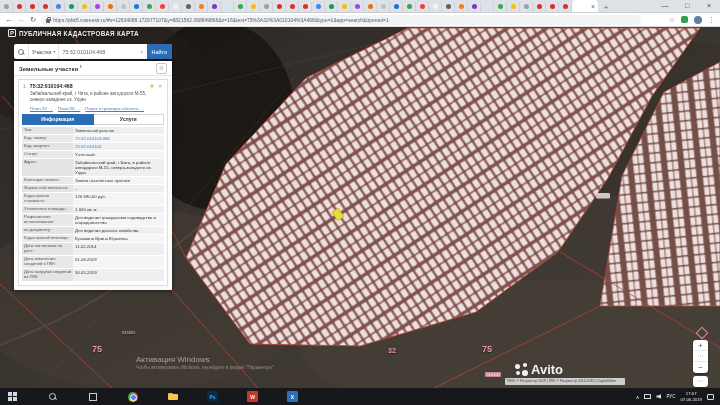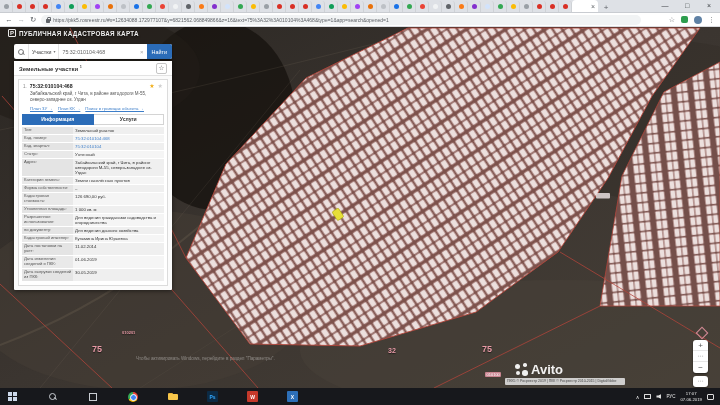--- a/index.html
+++ b/index.html
@@ -466,20 +466,21 @@
   <div class="mapctl ctl-top">
     <div class="mc">+</div>
     <div class="mc dots">⋯</div>
     <div class="mc">−</div>
   </div>
   <div class="mapctl ctl-bot">
     <div class="mc dots">⋯</div>
   </div>
 
   <div class="winwm">
+    <div class="l1">Активация Windows</div>
     <div class="l2">Чтобы активировать Windows, перейдите в раздел "Параметры".</div>
   </div>
   <div class="attrbar">ПКК5 © Росреестр 2019 | ПКК © Росреестр 2010-2015 | DigitalGlobe</div>
   <div class="avito">
     <span class="adots">
         <i class="d1"></i>
         <i class="d2"></i>
         <i class="d3"></i>
         <i class="d4"></i>
       </span>

